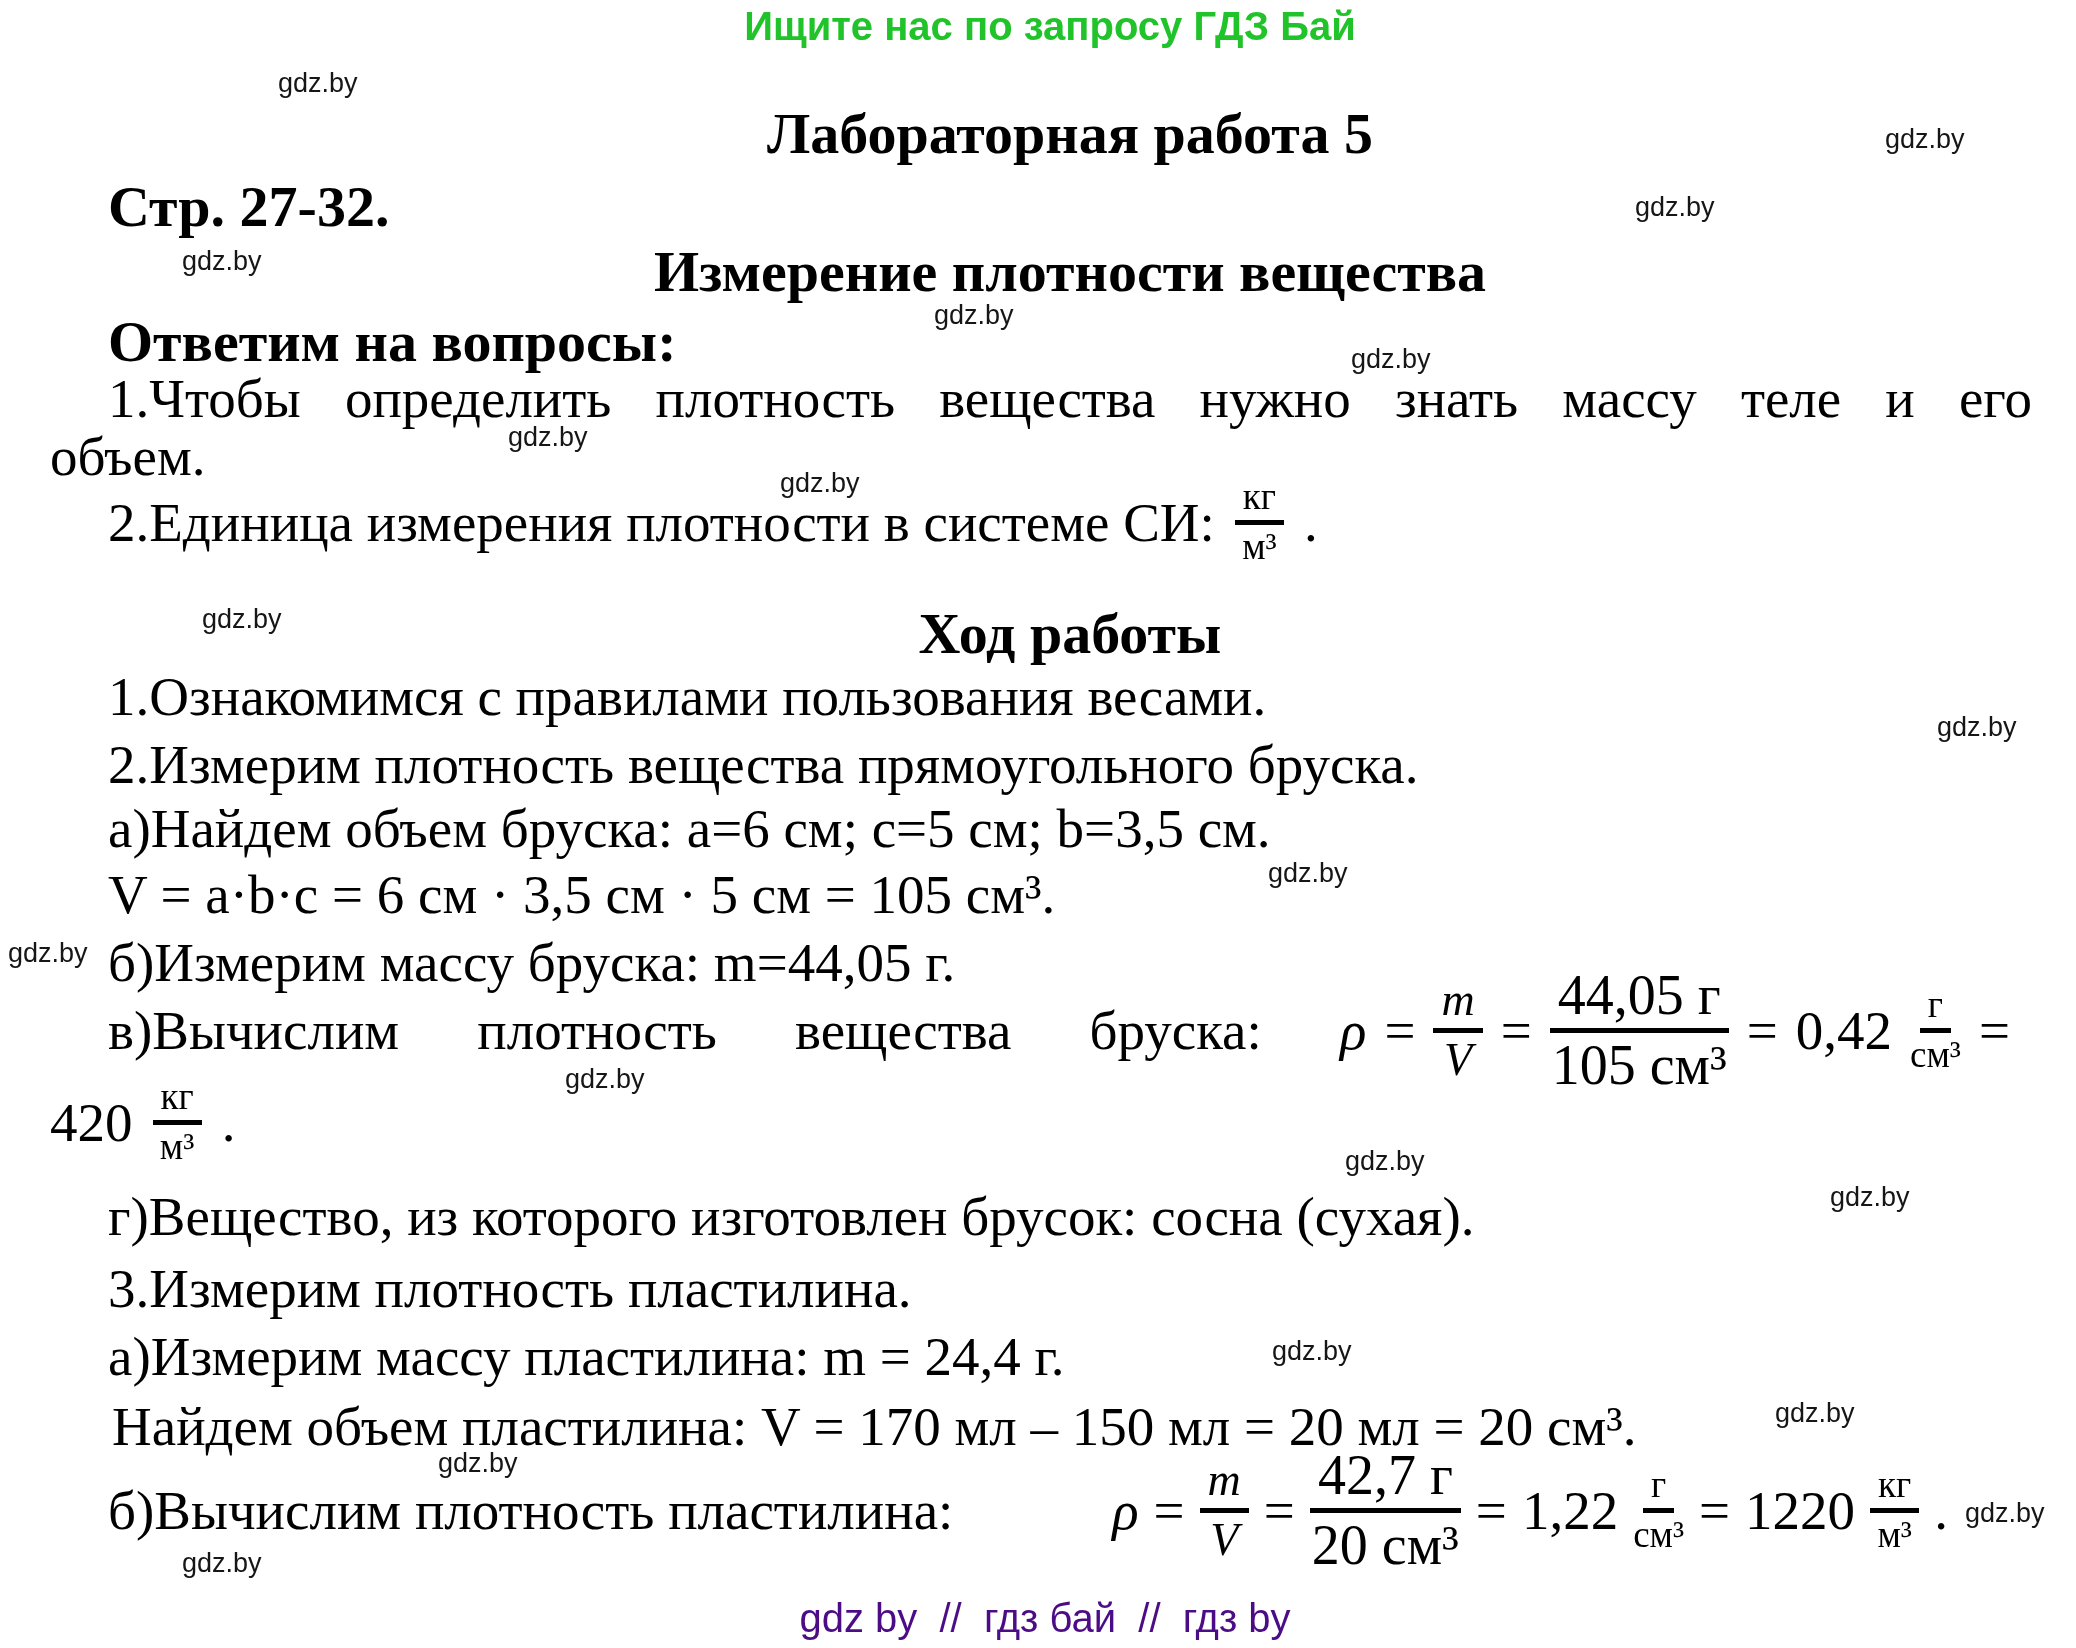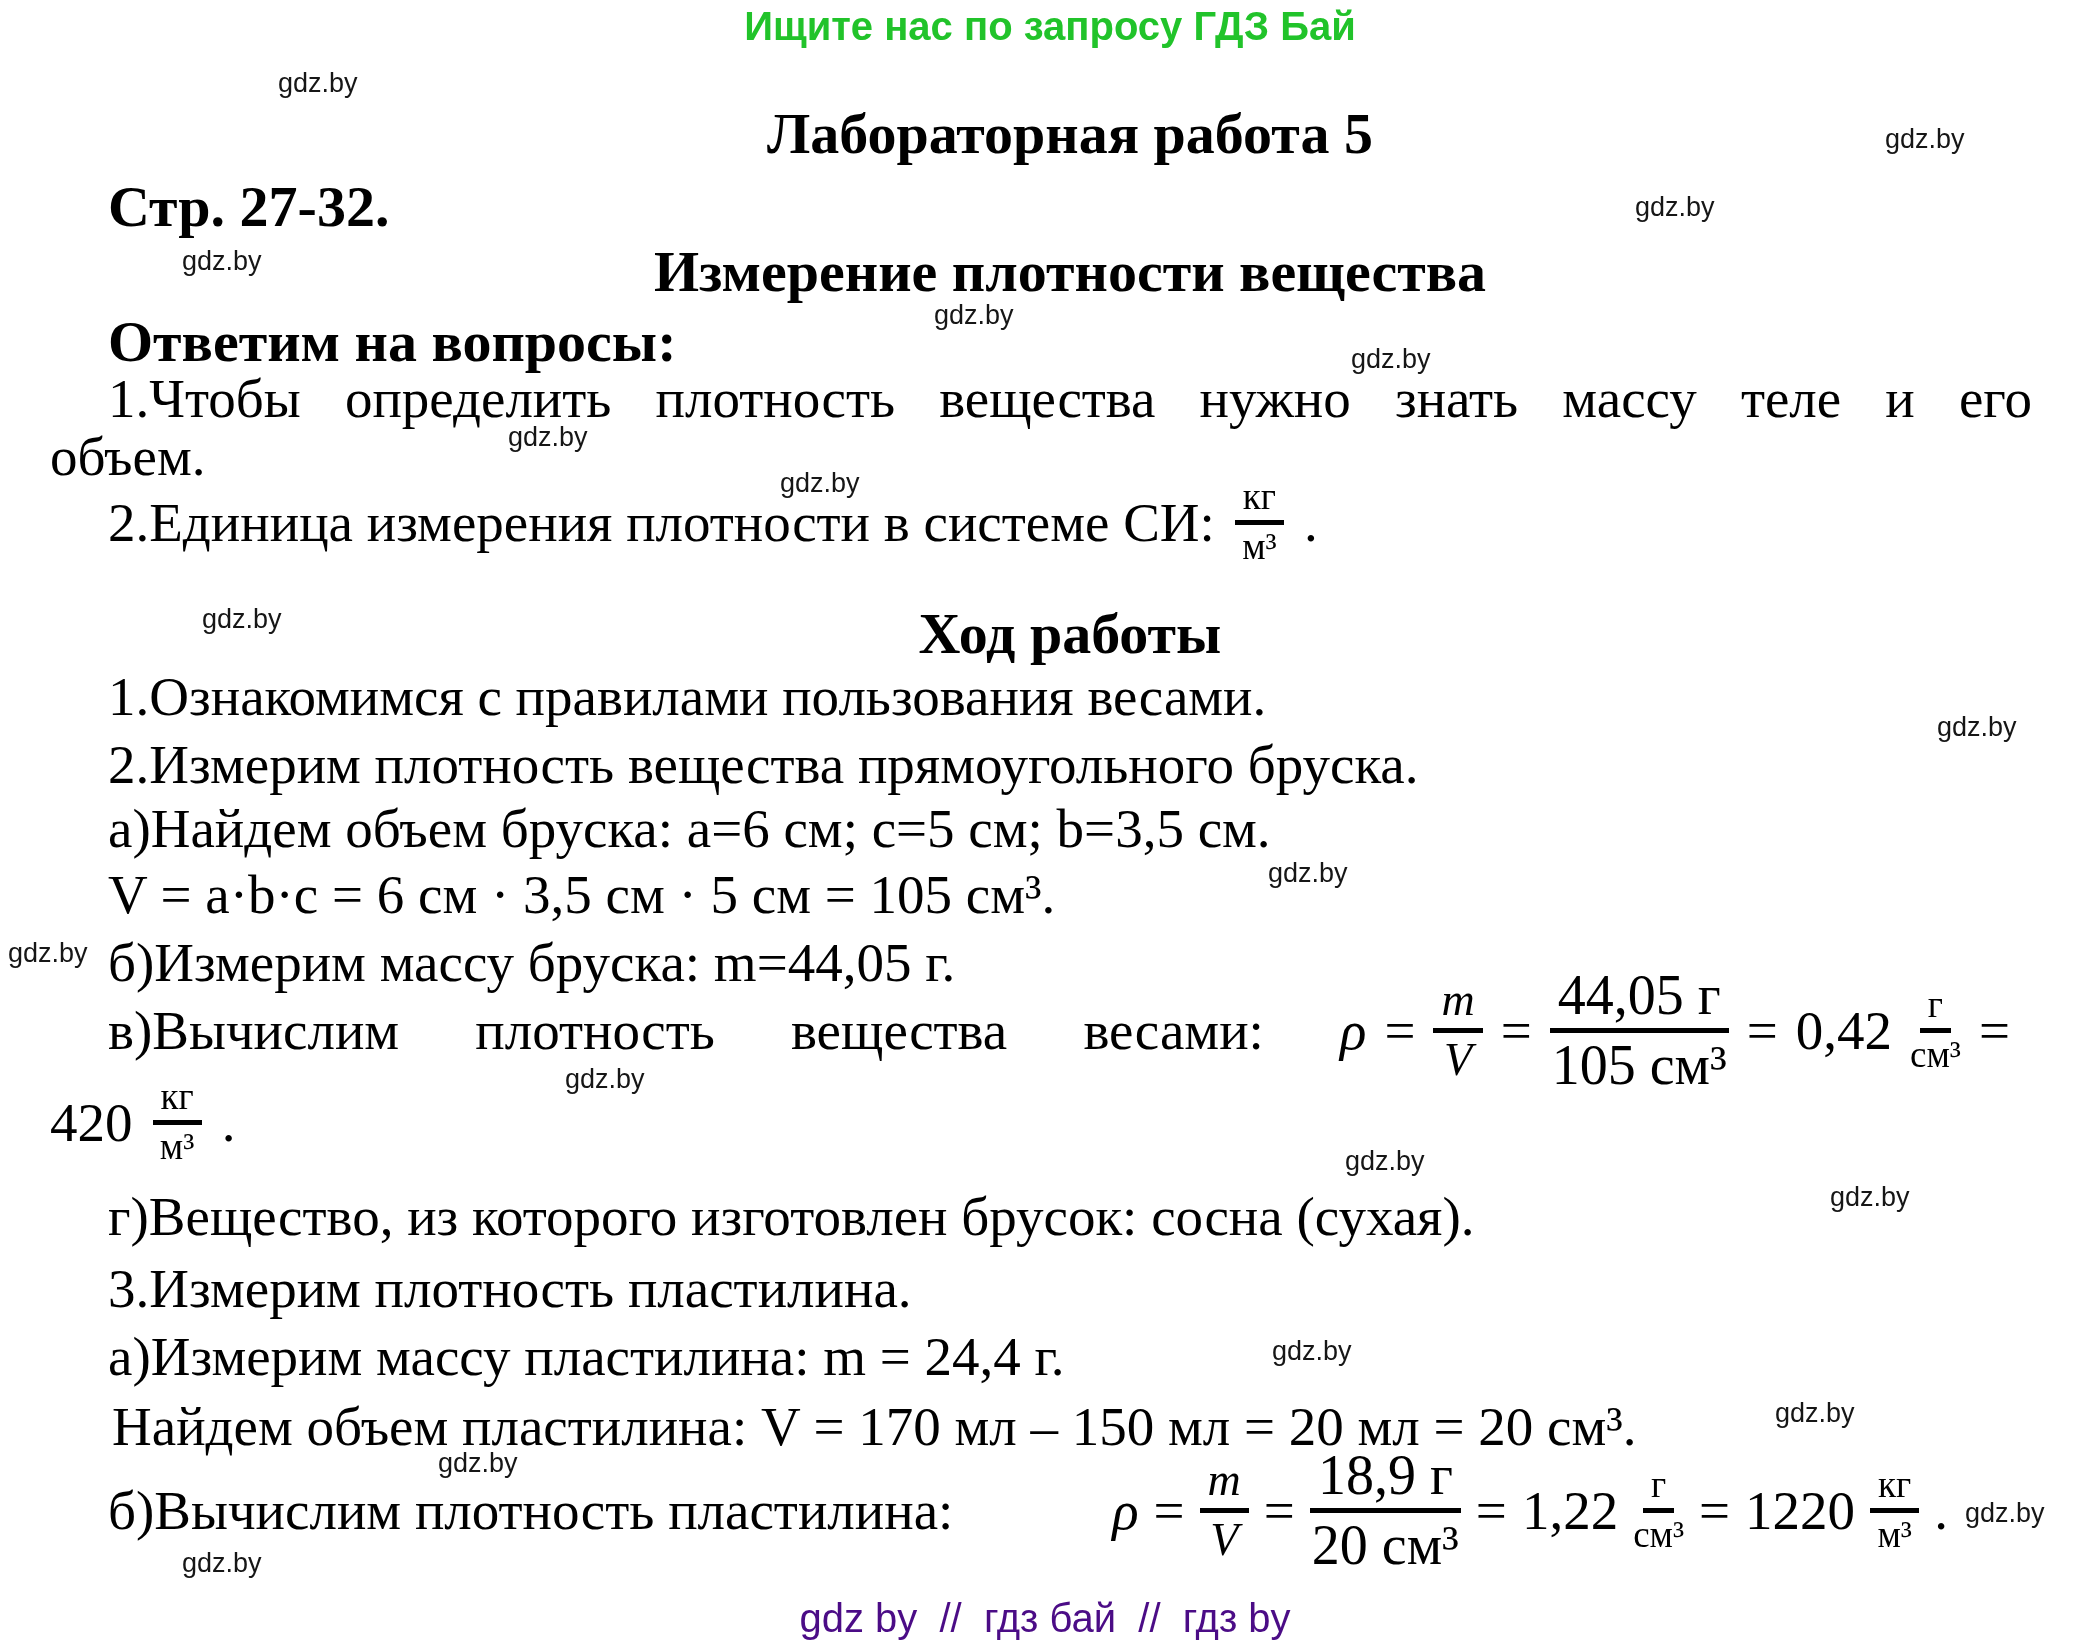--- a/index.html
+++ b/index.html
@@ -84,21 +84,21 @@
 <div class="line" style="left:108px;top:666px">1.Ознакомимся с правилами пользования весами.</div>
 <div class="line" style="left:108px;top:734px">2.Измерим плотность вещества прямоугольного бруска.</div>
 <div class="line" style="left:108px;top:798px">а)Найдем объем бруска: a=6 см; c=5 см; b=3,5 см.</div>
 <div class="line" style="left:108px;top:864px">V = a·b·c = 6 см · 3,5 см · 5 см = 105 см³.</div>
 <div class="line" style="left:108px;top:932px">б)Измерим массу бруска: m=44,05 г.</div>
 
 <div class="row between" style="left:108px;top:980px;width:1902px;height:100px">
   <span class="fs55">в)Вычислим</span>
   <span class="fs55">плотность</span>
   <span class="fs55">вещества</span>
-  <span class="fs55">весами:</span>
+  <span class="fs55">бруска:</span>
   <span class="formula">
     <span class="fvar">ρ</span>
     <span>=</span>
     <span class="frac frac-var">
       <span class="fn">m</span>
       <span class="fd">V</span>
     </span>
     <span>=</span>
     <span class="frac frac-md">
       <span class="fn">44,05 г</span>
@@ -132,21 +132,21 @@
   <span class="fs55">б)Вычислим плотность пластилина:</span>
   <span class="formula formula-tight">
     <span class="fvar">ρ</span>
     <span>=</span>
     <span class="frac frac-var">
       <span class="fn">m</span>
       <span class="fd">V</span>
     </span>
     <span>=</span>
     <span class="frac frac-md">
-      <span class="fn">18,9 г</span>
+      <span class="fn">42,7 г</span>
       <span class="fd">20 см³</span>
     </span>
     <span>=</span>
     <span>1,22</span>
     <span class="frac frac-sm">
       <span class="fn">г</span>
       <span class="fd">см³</span>
     </span>
     <span>=</span>
     <span>1220</span>

